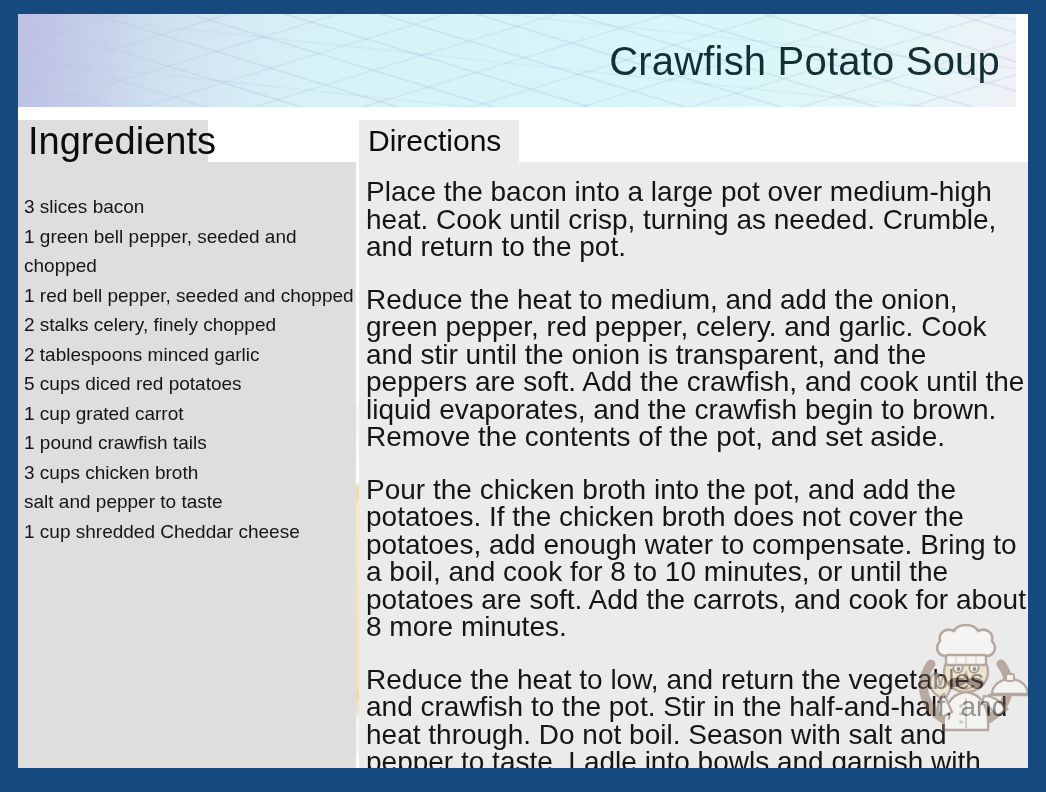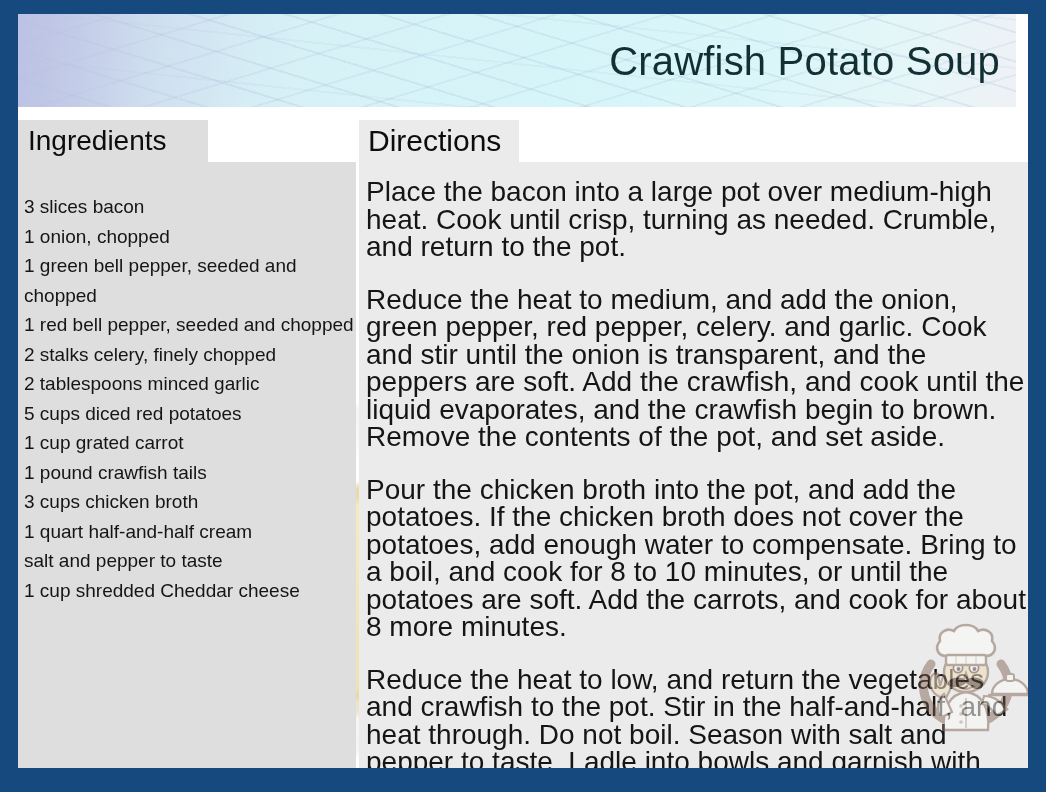--- a/index.html
+++ b/index.html
@@ -123,21 +123,21 @@
   }
   #ingredients-heading {
     position: absolute;
     left: 0;
     top: 106px;
     width: 190px;
     height: 42px;
     display: flex;
     align-items: center;
     padding-left: 10px;
-    font-size: 28px;
+    font-size: 38px;
     font-weight: normal;
     color: #0c0c0c;
     z-index: 4;
   }
 
   #directions-tab {
     left: 341px;
     top: 106px;
     width: 160px;
     height: 42px;
@@ -284,30 +284,28 @@
       </g>
 
       <ellipse cx="300" cy="196" rx="292" ry="188" fill="none" stroke="#dedbd6" stroke-width="3" opacity="0.5" filter="url(#soft)"></ellipse>
     </svg>
 
     <div class="panel" id="ingredients-tab"></div>
     <div class="panel" id="ingredients-panel"></div>
     <h2 id="ingredients-heading">Ingredients</h2>
     <ul id="ingredients-list">
       <li>3 slices bacon</li>
-      <li>1 onion, chopped</li>
       <li>1 green bell pepper, seeded and chopped</li>
       <li>1 red bell pepper, seeded and chopped</li>
       <li>2 stalks celery, finely chopped</li>
       <li>2 tablespoons minced garlic</li>
       <li>5 cups diced red potatoes</li>
       <li>1 cup grated carrot</li>
       <li>1 pound crawfish tails</li>
       <li>3 cups chicken broth</li>
-      <li>1 quart half-and-half cream</li>
       <li>salt and pepper to taste</li>
       <li>1 cup shredded Cheddar cheese</li>
     </ul>
 
     <div class="panel" id="directions-tab"></div>
     <div class="panel" id="directions-panel"></div>
     <h2 id="directions-heading">Directions</h2>
     <div id="directions-body">
       <p>Place the bacon into a large pot over medium-high heat. Cook until crisp, turning as needed. Crumble, and return to the pot.</p>
       <p>Reduce the heat to medium, and add the onion, green pepper, red pepper, celery. and garlic. Cook and stir until the onion is transparent, and the peppers are soft. Add the crawfish, and cook until the liquid evaporates, and the crawfish begin to brown. Remove the contents of the pot, and set aside.</p>

